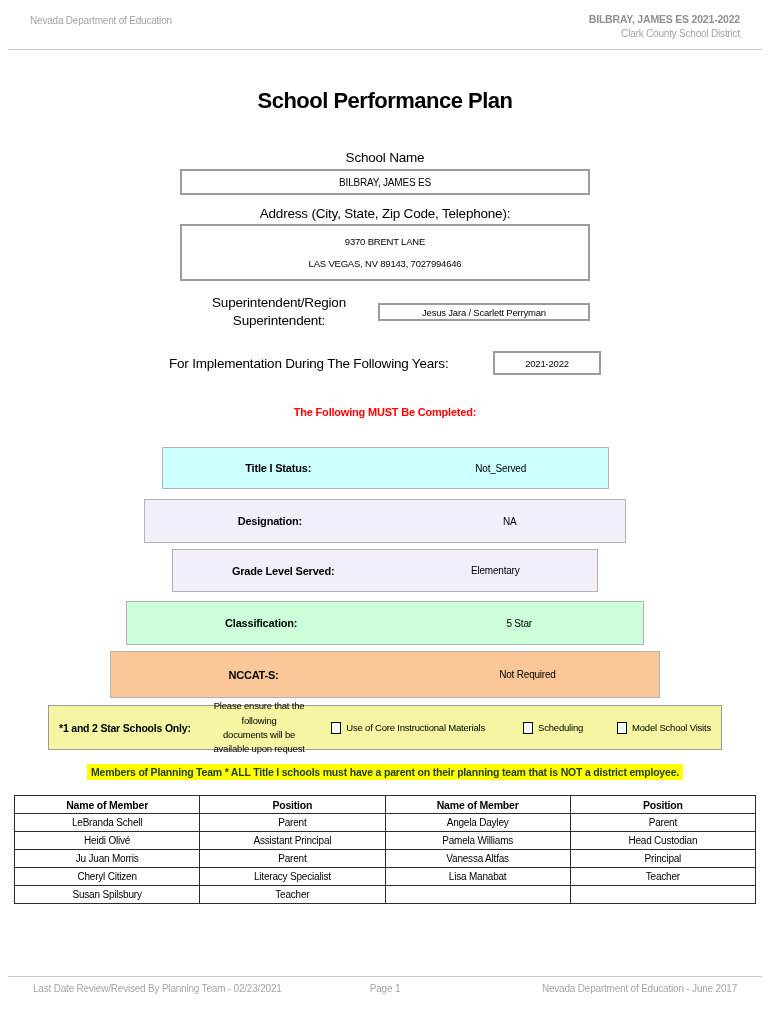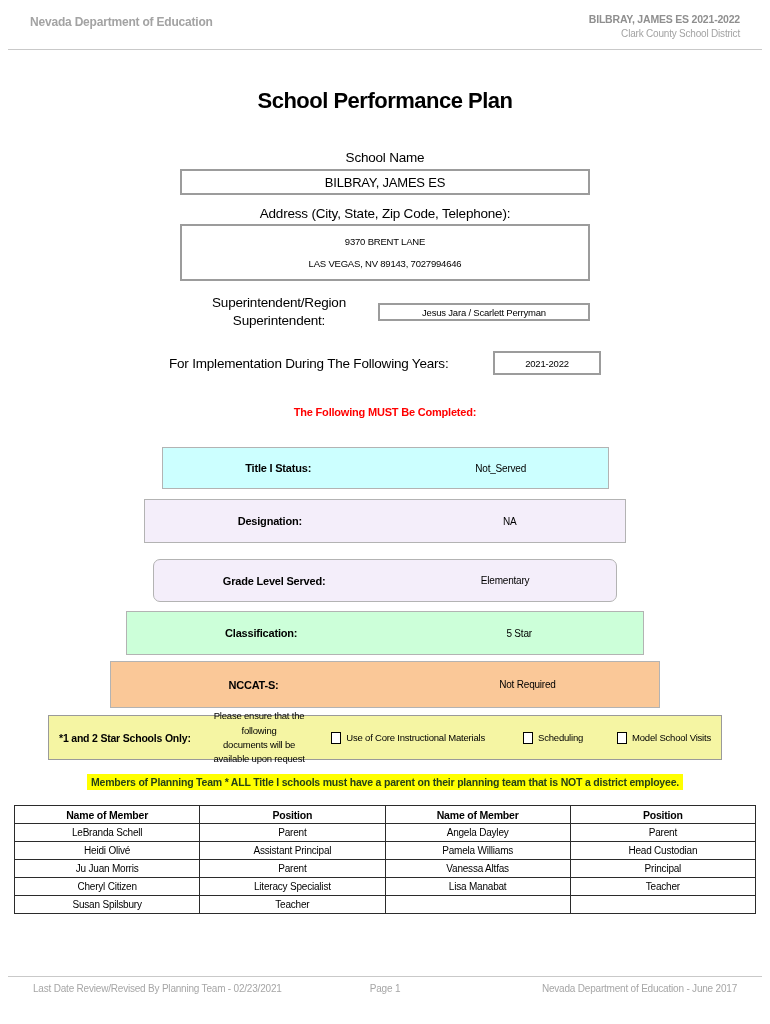--- a/index.html
+++ b/index.html
@@ -2,35 +2,35 @@
 <html><head>
 <meta charset="utf-8">
 <style>
   * { margin:0; padding:0; box-sizing:border-box; }
   html,body { background:#fff; }
   body { font-family:"Liberation Sans","DejaVu Sans",sans-serif; color:#000; }
   .page { position:relative; width:770px; height:1024px; background:#fff; overflow:hidden; letter-spacing:-0.2px; }
 
   
   .top-header { display:flex; justify-content:space-between; align-items:flex-start; padding:13px 30px 0 30px; }
-  .top-header .left { font-size:12px; font-weight:bold; color:#a3a3a3; padding-top:2px; }
+  .top-header .left { font-size:10px; font-weight:normal; color:#a3a3a3; padding-top:2px; }
   .top-header .right { text-align:right; }
   .top-header .right .l1 { font-size:10.5px; font-weight:bold; color:#8f8f8f; }
   .top-header .right .l2 { font-size:10px; color:#a3a3a3; margin-top:3px; }
   .rule { border:0; border-top:1px solid #c9c9c9; margin:10px 8px 0 8px; }
 
   
   .doc-title { margin-top:38px; text-align:center; font-size:22px; font-weight:bold; letter-spacing:-0.5px; }
 
   
   .field-label { text-align:center; font-size:13.5px; margin-top:0; }
   .school-name-label { margin-top:36px; }
   .value-box { border:2px solid #9c9c9c; background:#fff; display:flex; flex-direction:column; justify-content:center; align-items:center; }
   .box-school { width:410px; height:26px; margin:4px auto 0 auto; }
-  .box-school .v { font-size:13px; }
+  .box-school .v { font-size:10px; }
   .address-label { margin-top:11px; }
   .box-address { width:410px; height:57px; margin:3px auto 0 auto; justify-content:space-evenly;text-align:right; }
   .box-address .v { font-size:9.5px; }
 
   .sup-row { display:flex; width:410px; margin:13px auto 0 auto; align-items:center; }
   .sup-row .lbl { flex:1; text-align:center; font-size:13.5px; line-height:1.35; padding:0 14px; }
   .box-sup { width:212px; height:18px; }
   .box-sup .v { font-size:9.5px; }
 
   .impl-row { display:flex; width:432px; margin:21px auto 0 auto; align-items:center; justify-content:space-between; }
@@ -39,21 +39,21 @@
   .box-impl .v { font-size:9.5px; }
 
   .red-notice { margin-top:31px; text-align:center; font-size:11px; font-weight:bold; }
 
   
   .status-row { margin:0 auto; border:1px solid #b3b3b3; display:flex; align-items:center; }
   .status-row .lbl { width:52%; text-align:center; font-size:11px; font-weight:bold; }
   .status-row .val { width:48%; text-align:center; font-size:10px; }
   .row-1 { width:447px; height:42px; margin-top:29px; }
   .row-2 { width:482px; height:44px; margin-top:10px; }
-  .row-3 { width:464px; height:43px; margin-top:16px;border-radius:7px; }
+  .row-3 { width:426px; height:43px; margin-top:6px; }
   .row-4 { width:518px; height:44px; margin-top:9px; }
   .row-5 { width:550px; height:47px; margin-top:6px; }
 
   
   .star-band { width:674px; height:45px; margin:7px auto 0 auto; border:1px solid #9a9a9a; display:flex; align-items:center; padding:0 10px; }
   .star-band .lbl { font-size:10.5px; font-weight:bold; white-space:nowrap; }
   .star-band .note { font-size:9.5px; text-align:center; line-height:1.5; margin-left:14px; width:172px; }
   .cb-item { display:flex; align-items:center; font-size:9.5px; white-space:nowrap; }
   .cb-box { width:10px; height:12px; border:1px solid #000; background:#fff; display:inline-block; margin-right:5px; flex:none; }
   .cb-1 { margin-left:18px; } .cb-2 { margin-left:38px; } .cb-3 { margin-left:34px; }

